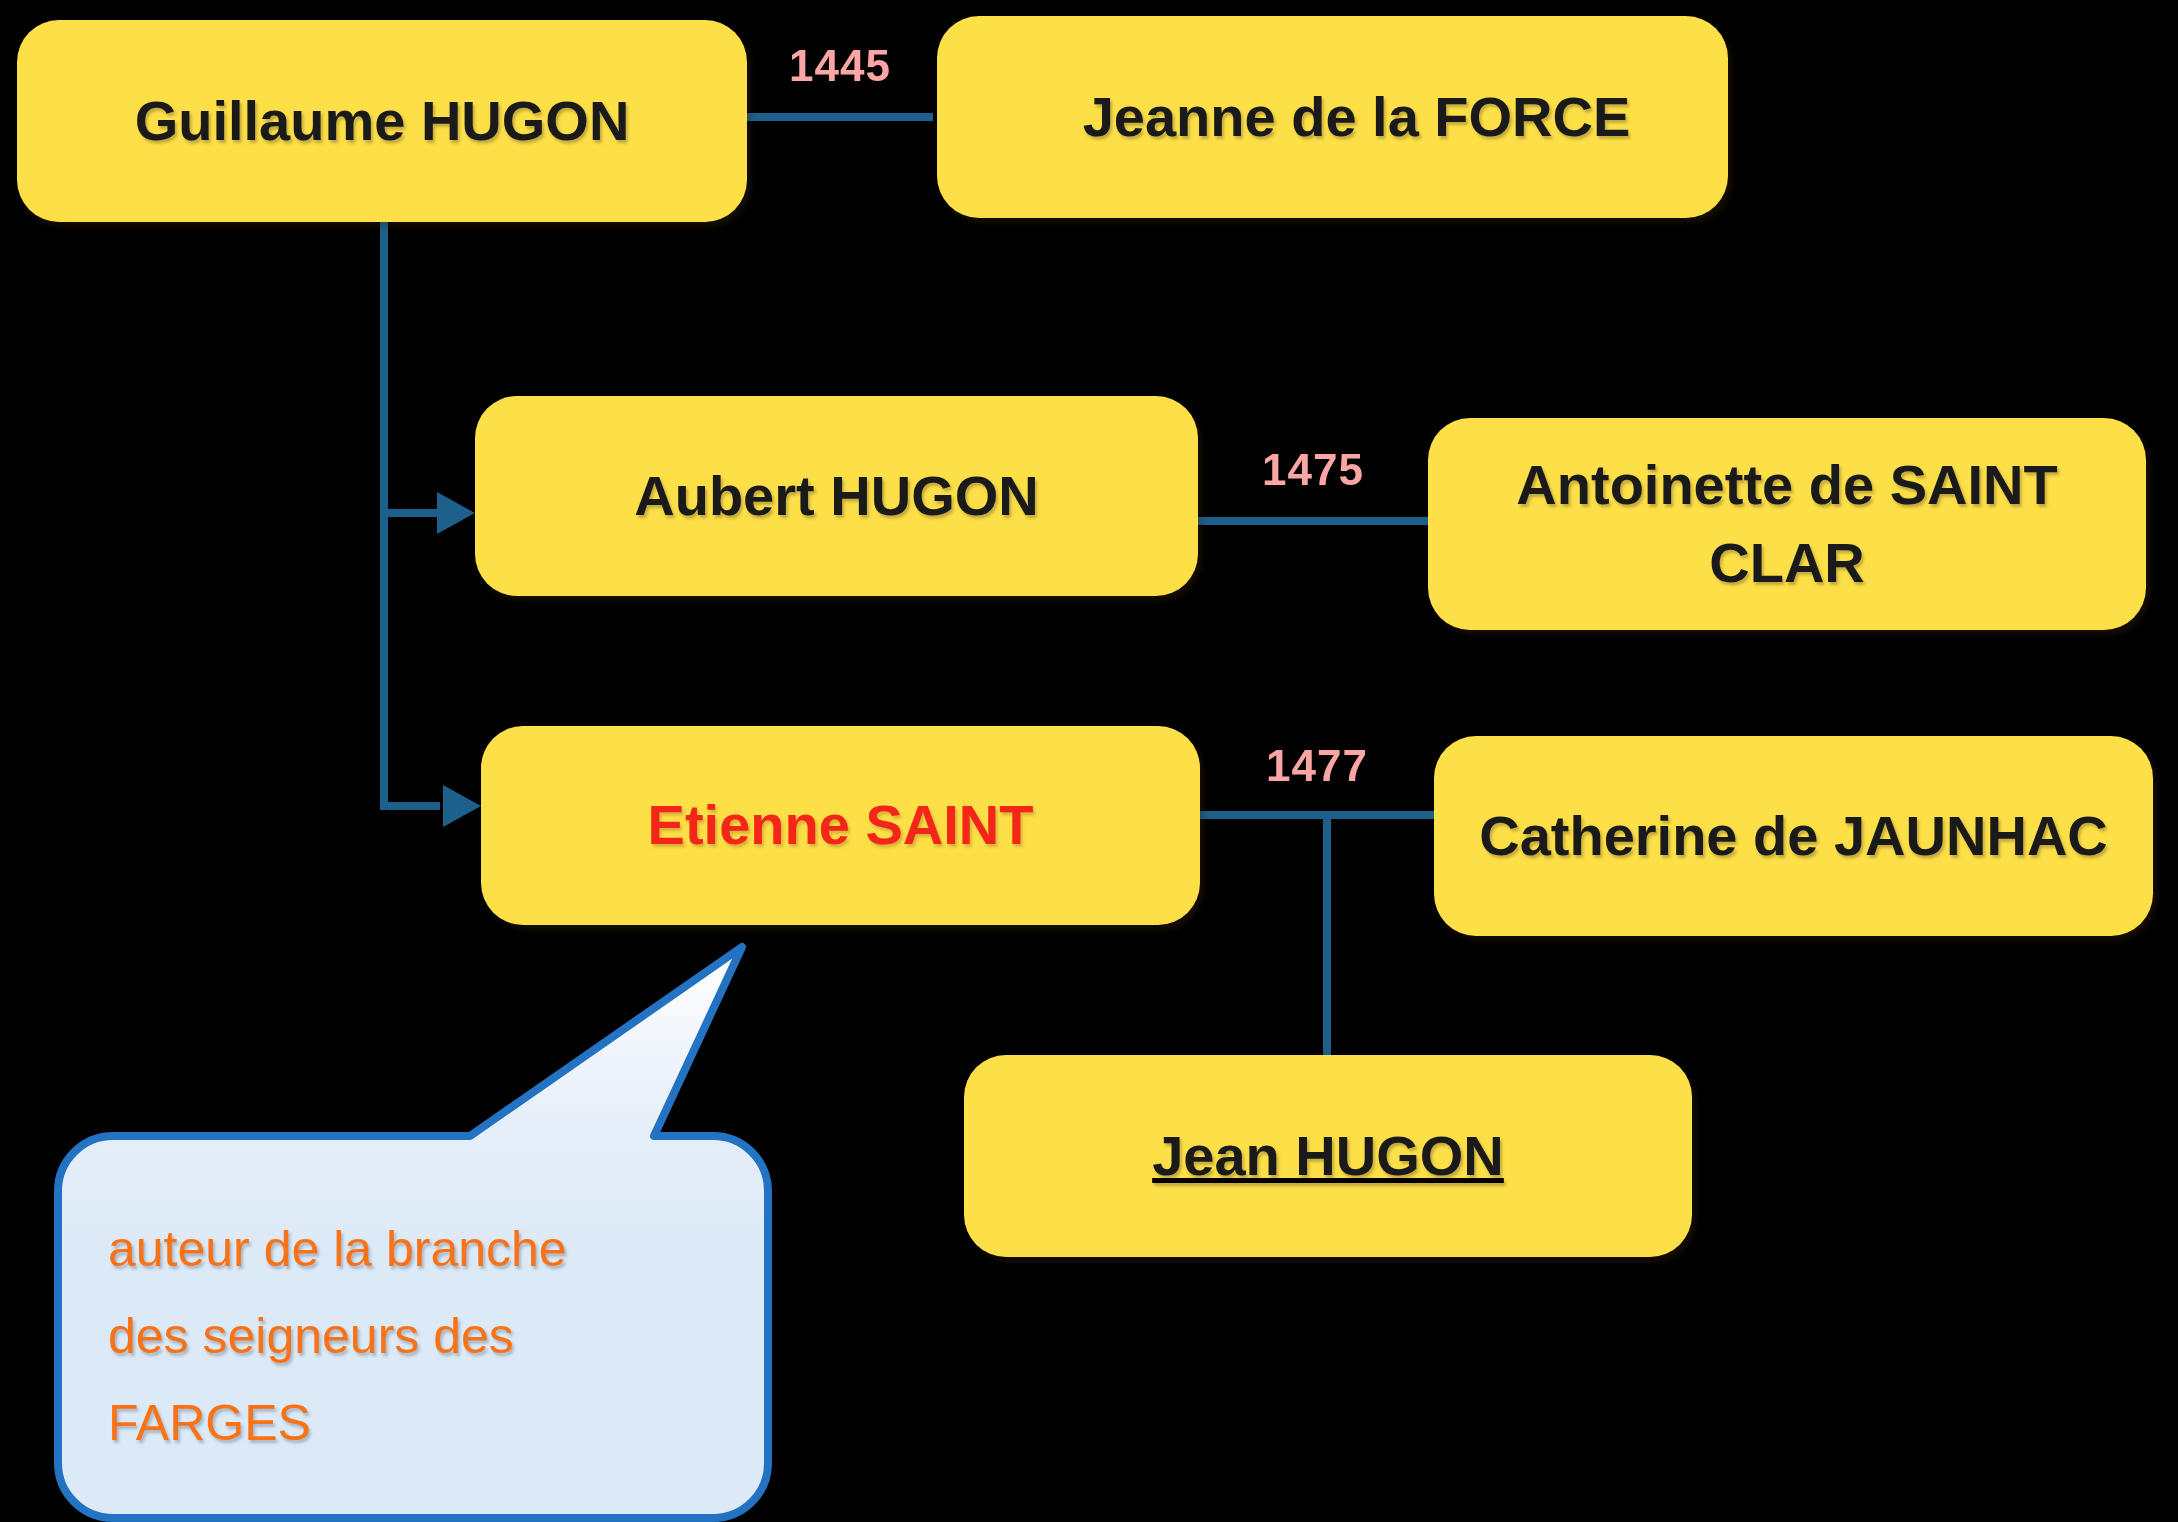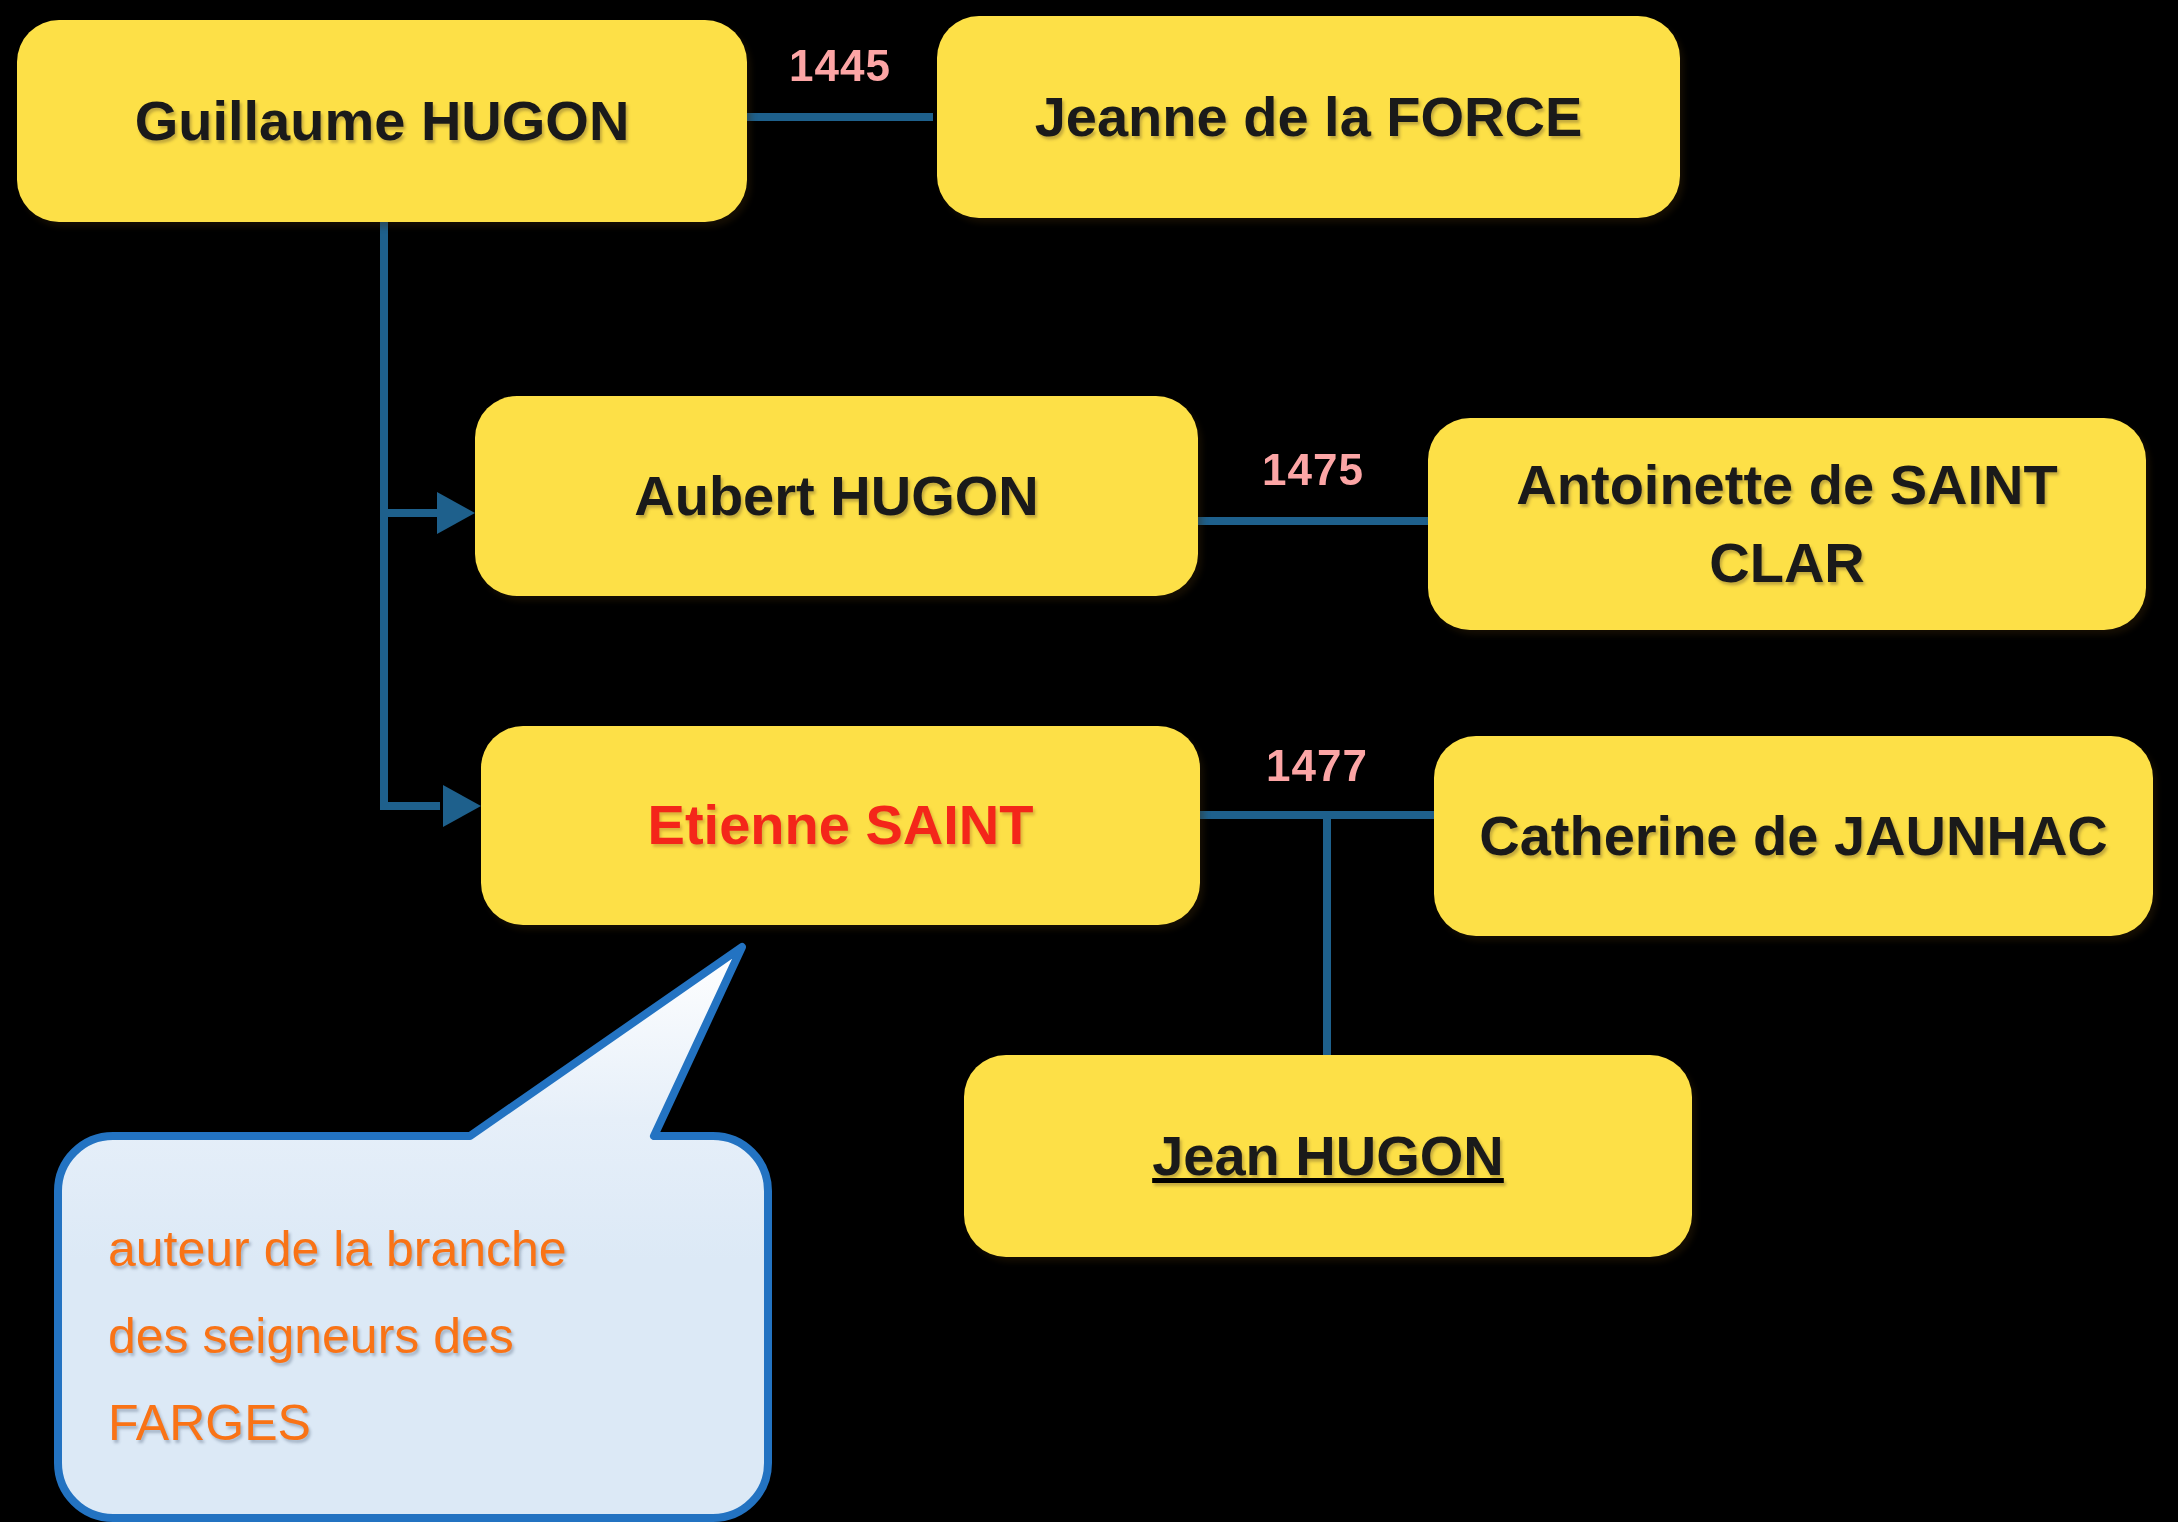--- a/index.html
+++ b/index.html
@@ -96,21 +96,21 @@
 
     <path d="M113,1136 H470 L742,947 L654,1136 H713
              A55,55 0 0 1 768,1191 V1463 A55,55 0 0 1 713,1518
              H113 A55,55 0 0 1 58,1463 V1191 A55,55 0 0 1 113,1136 Z" fill="url(#calloutGrad)" stroke-width="8" stroke-linejoin="round" stroke="#2373C2"></path>
   </svg>
 
   <div class="person-box" style="left:17px; top:20px; width:730px; height:202px;">
     <div class="person-label">Guillaume HUGON</div>
   </div>
 
-  <div class="person-box" style="left:937px; top:16px; width:743px; height:202px;">
+  <div class="person-box" style="left:937px; top:16px; width:743px; height:202px;padding-left:48px;">
     <div class="person-label">Jeanne de la FORCE</div>
   </div>
 
   <div class="person-box" style="left:475px; top:396px; width:723px; height:200px;">
     <div class="person-label">Aubert HUGON</div>
   </div>
 
   <div class="person-box" style="left:1428px; top:418px; width:718px; height:212px;">
     <div class="person-label">Antoinette de SAINT CLAR</div>
   </div>

